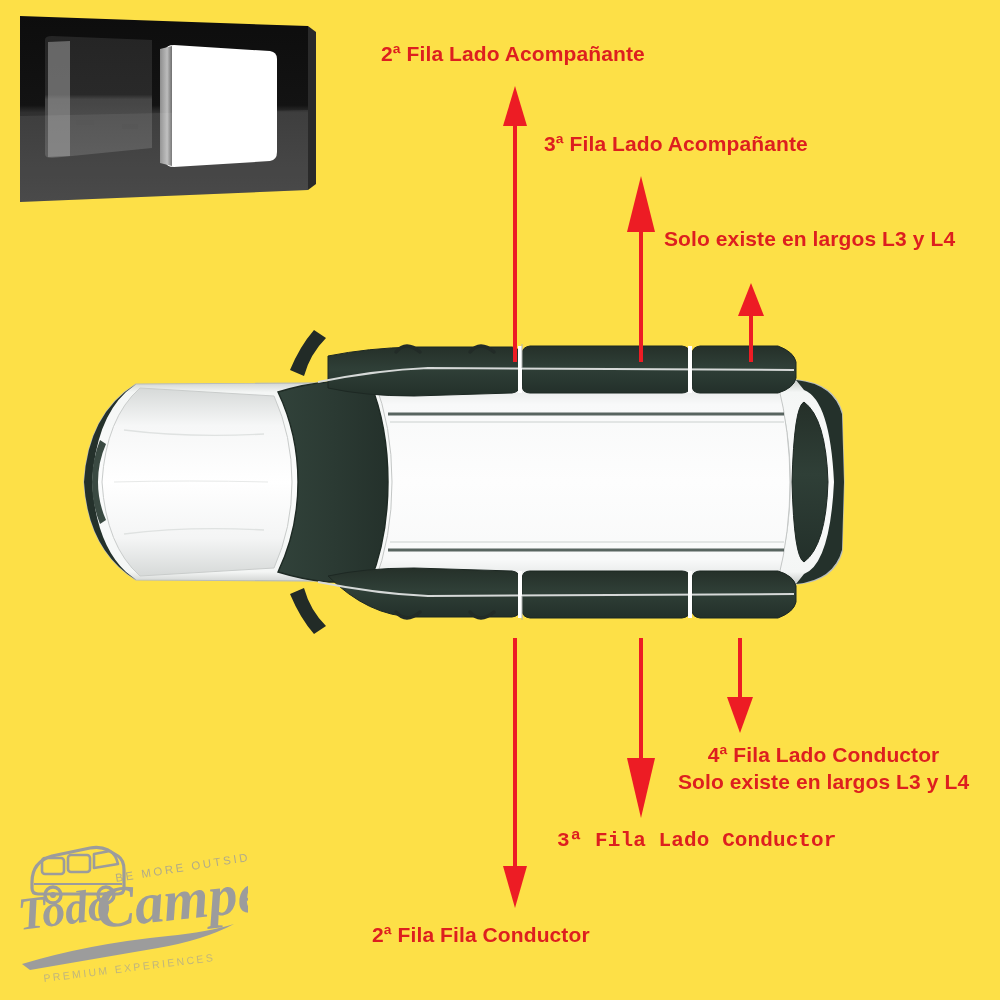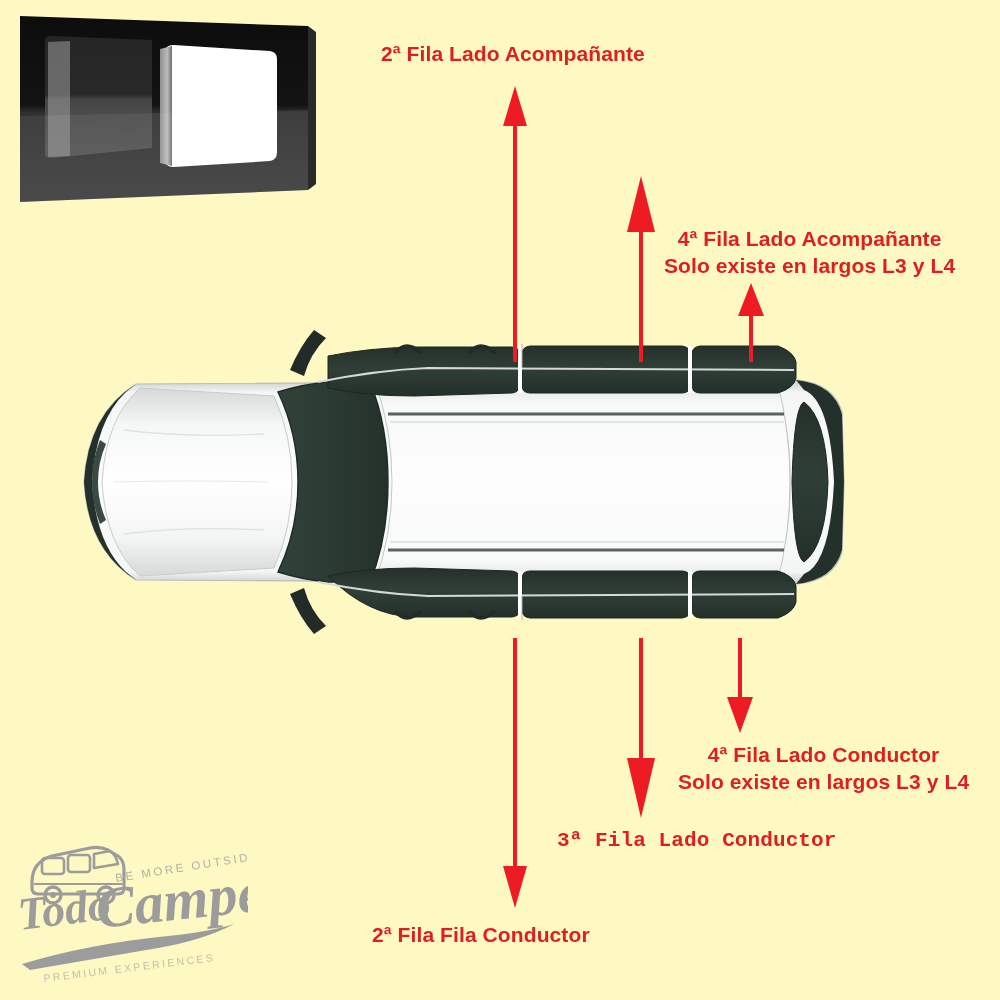--- a/index.html
+++ b/index.html
@@ -13,21 +13,21 @@
     height: 1000px;
     position: relative;
     overflow: hidden;
     font-family: "Liberation Sans", sans-serif;
   }
   #stage {
     position: absolute;
     left: 0; top: 0;
     width: 1000px;
     height: 1000px;
-    background: #fef9c3;
+    background: #fde047;
   }
 
   
   .product-photo {
     position: absolute;
     left: 12px;
     top: 12px;
     width: 312px;
     height: 192px;
   }
@@ -260,23 +260,25 @@
         <line x1="515" y1="638" x2="515" y2="872" stroke-linecap="butt"></line>
         <polygon points="515,908 503,866 527,866" stroke="none"></polygon>
       </g>
     </g>
   </svg>
 
   <div class="label" style="left:381px; top:41px;">
     <span>2ª Fila Lado Acompañante</span>
   </div>
 
+  <div class="label" style="left:544px; top:131px;">
+    <span>3ª Fila Lado Acompañante</span>
+  </div>
 
   <div class="label two-line lbl-center" style="left:664px; top:225px;">
-    <div>4ª Fila Lado Acompañante</div>
     <div>Solo existe en largos L3 y L4</div>
   </div>
 
   <div class="label two-line lbl-center" style="left:678px; top:741px;">
     <div>4ª Fila Lado Conductor</div>
     <div>Solo existe en largos L3 y L4</div>
   </div>
 
   <div class="label" style="left:557px; top:828px;font-family:Liberation Mono, monospace;">
     <span>3ª Fila Lado Conductor</span>

